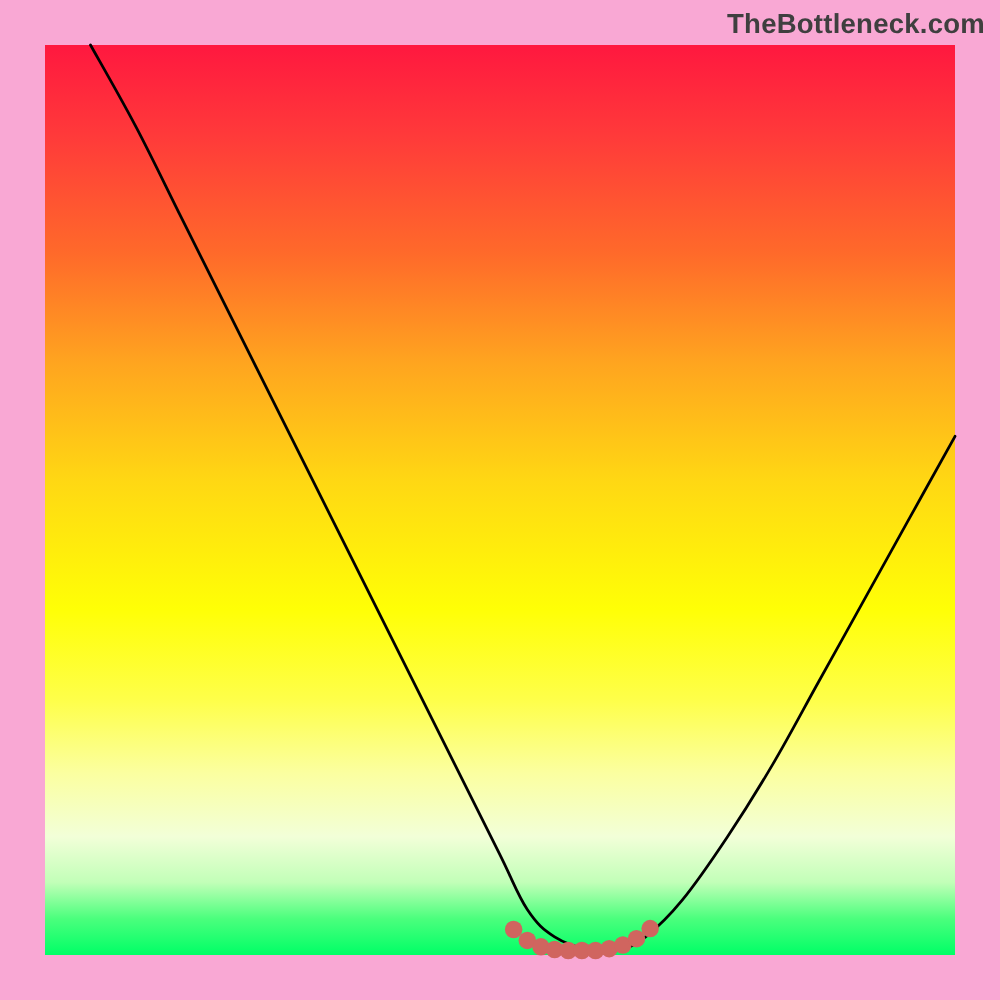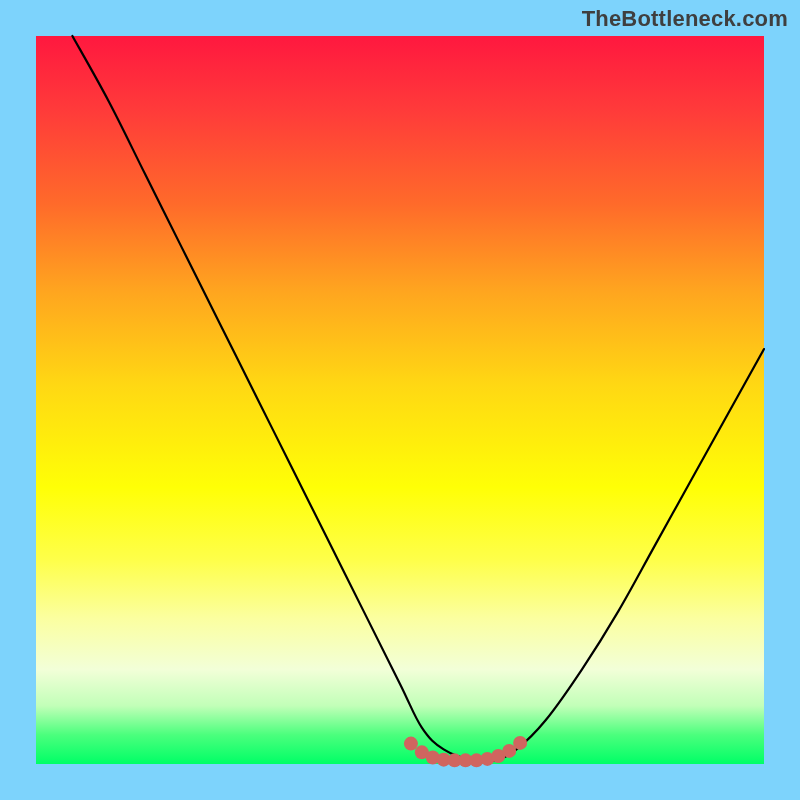--- a/index.html
+++ b/index.html
@@ -1,21 +1,21 @@
 <!DOCTYPE html>
 <html><head>
 <meta charset="utf-8">
 <style>
   * { margin: 0; padding: 0; box-sizing: border-box; }
   html, body { width: 800px; height: 800px; overflow: hidden; background: #000; }
   .chart-wrap {
     position: relative;
     width: 800px;
     height: 800px;
-    background: #7dd3fc;
+    background: #f9a8d4;
   }
   .plot-area {
     position: absolute;
     left: 36px;
     top: 36px;
     width: 728px;
     height: 728px;
     background: linear-gradient(to bottom,
       #ff183f 0%,
       #ff3a3a 10%,

